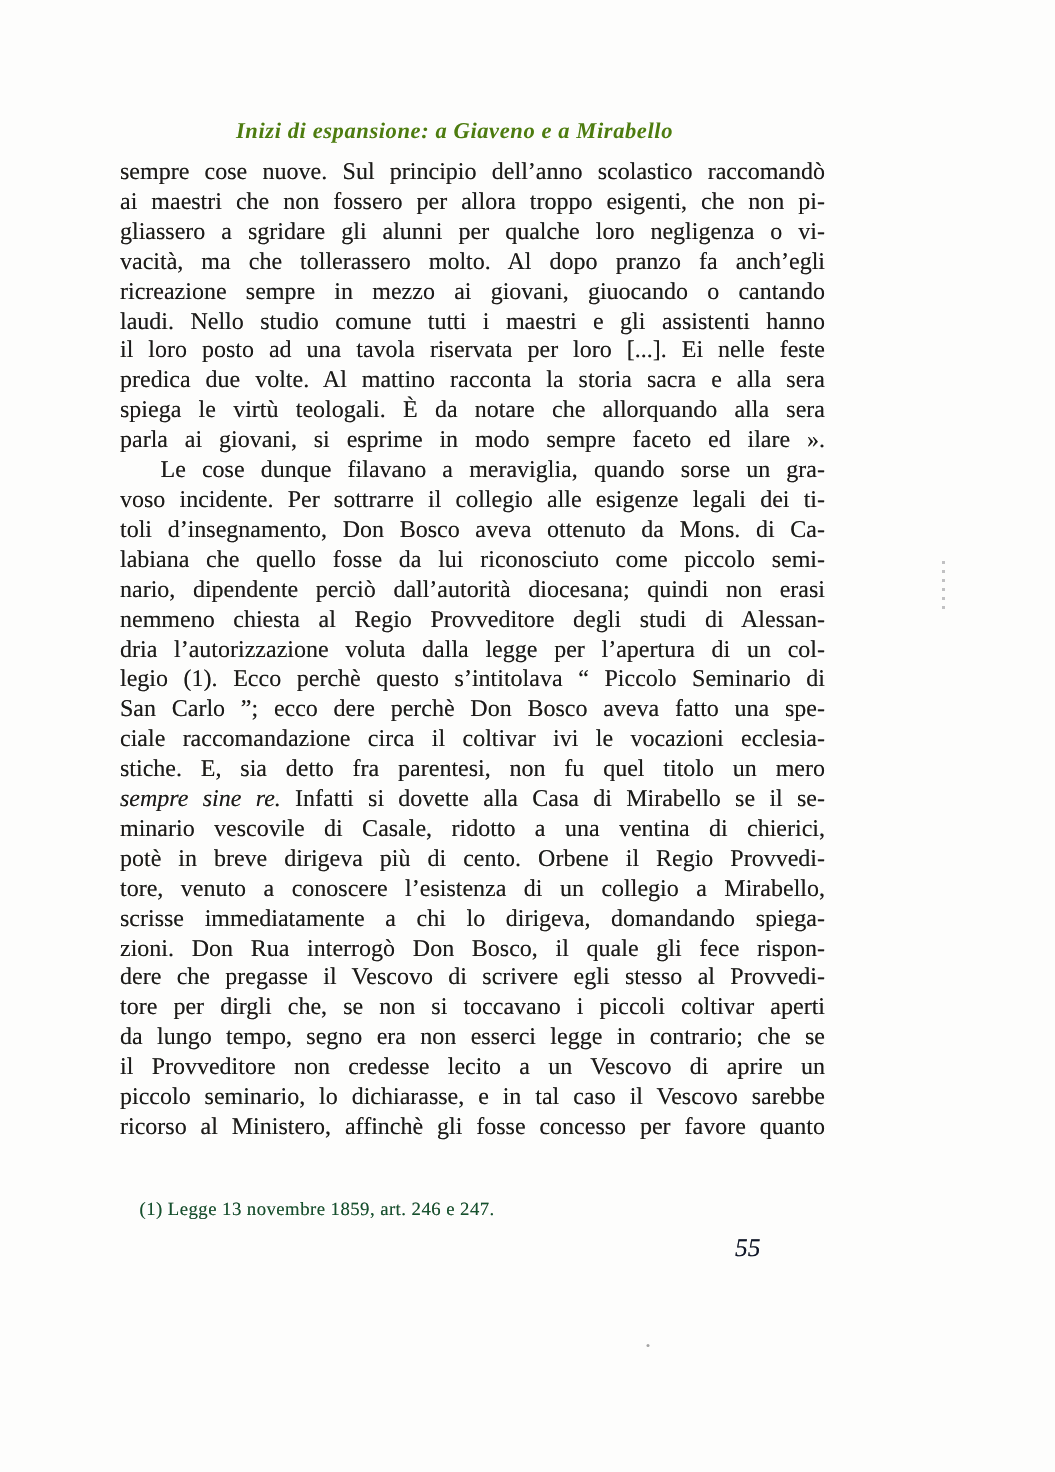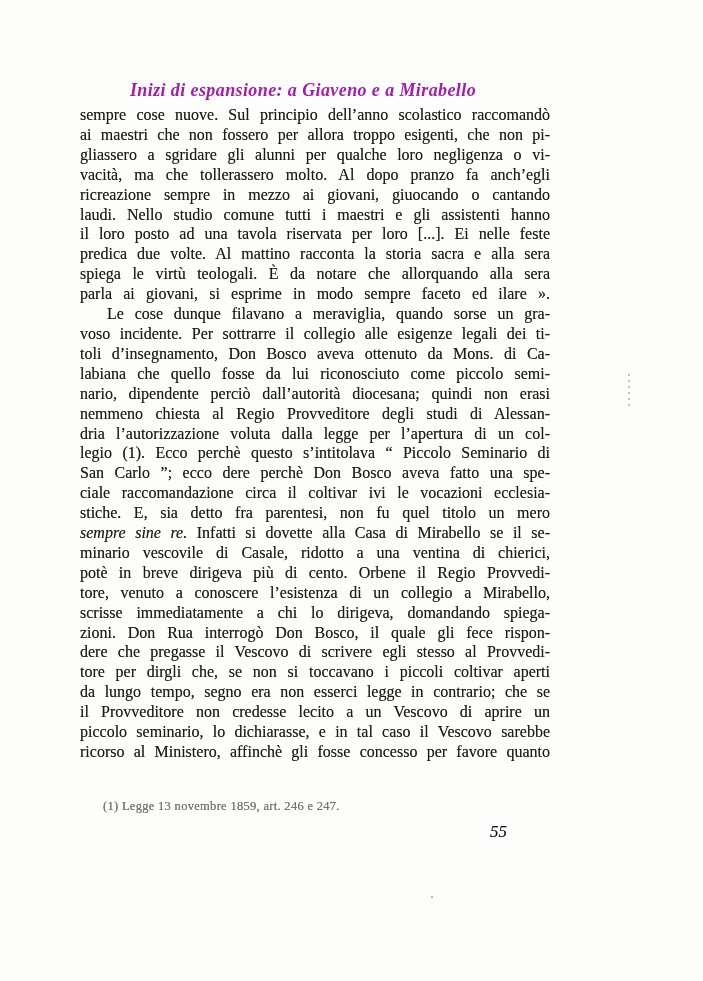--- a/index.html
+++ b/index.html
@@ -19,23 +19,23 @@
     color: #1c1b19;
   }
   .running-header {
     position: absolute;
     left: 68px;
     top: 80px;
     width: 470px;
     text-align: center;
     font-style: italic;
     font-weight: 600;
-    font-size: 18px;
+    font-size: 15px;
     letter-spacing: 0.4px;
-    color: #a21caf;
+    color: #4d7c0f;
   }
   .text-body {
     position: absolute;
     left: 68px;
     top: 105px;
     width: 470px;
     font-size: 16px;
     line-height: 19.9px;
     word-spacing: -0.5px;
     text-shadow: 0 0 0.4px rgba(20,18,16,0.55);
@@ -47,27 +47,27 @@
     white-space: normal;
   }
   .line.indent {
     text-indent: 27px;
   }
   .line em {
     font-style: italic;
   }
   .footnote {
     position: absolute;
-    left: 80px;
+    left: 70px;
     top: 799px;
     width: 470px;
     font-size: 12.5px;
     letter-spacing: 0.3px;
     text-indent: 23px;
-    color: #737373;
+    color: #14532d;
     text-shadow: 0 0 0.3px rgba(20,18,16,0.5);
   }
   .page-number {
     position: absolute;
     left: 490px;
     top: 822px;
     font-style: italic;
     font-size: 17px;
     color: #0f172a;
     text-shadow: 0 0 0.4px rgba(20,18,16,0.55);

